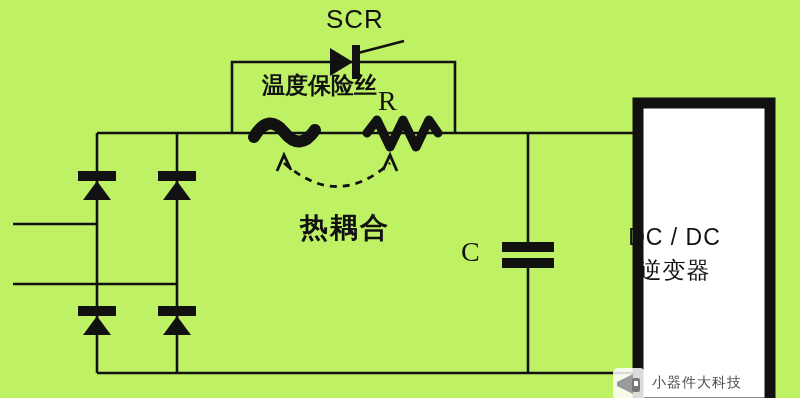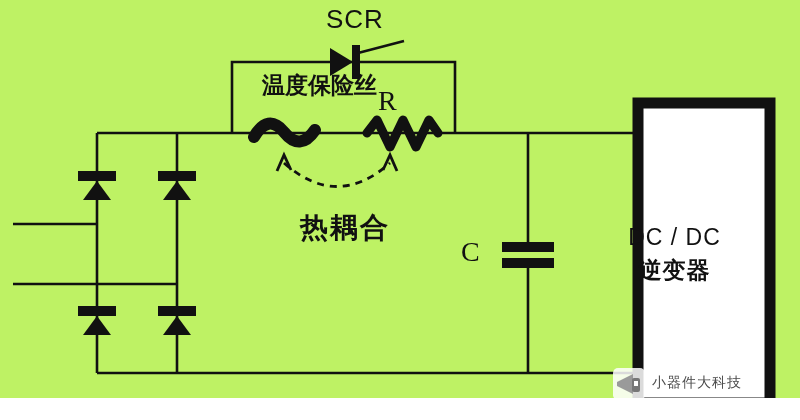--- a/index.html
+++ b/index.html
@@ -11,21 +11,21 @@
   .lbl{position:absolute;white-space:nowrap;line-height:1;}
   .lbl-scr{left:326px;top:6px;font-size:26px;letter-spacing:1px;}
   .lbl-fuse{left:241px;top:74px;font-size:23px;font-weight:bold;margin-left:21px;}
   .lbl-r{left:378px;top:87px;font-size:28px;font-family:"Liberation Serif", serif;}
   .lbl-couple{left:282px;top:214px;font-size:28px;font-weight:bold;letter-spacing:2px;margin-left:18px;}
   .lbl-c{left:461px;top:238px;font-size:28px;font-family:"Liberation Serif", serif;}
   .box-text{
     position:absolute;left:603px;top:224px;width:143px;text-align:center;
   }
   .box-text .l1{font-size:23px;letter-spacing:1px;}
-  .box-text .l2{font-size:23px;margin-top:4px;letter-spacing:1px;font-weight:bold;}
+  .box-text .l2{font-size:23px;margin-top:4px;letter-spacing:1px;}
   .watermark-text{
     position:absolute;left:652px;top:374px;font-size:14px;color:#4a4a4a;
     letter-spacing:1px;z-index:5;
   }
   .watermark-logo{
     position:absolute;left:613px;top:368px;width:32px;height:32px;z-index:5;
     background:rgba(255,255,255,0.85);border-radius:5px;
   }
 </style>
 </head>

